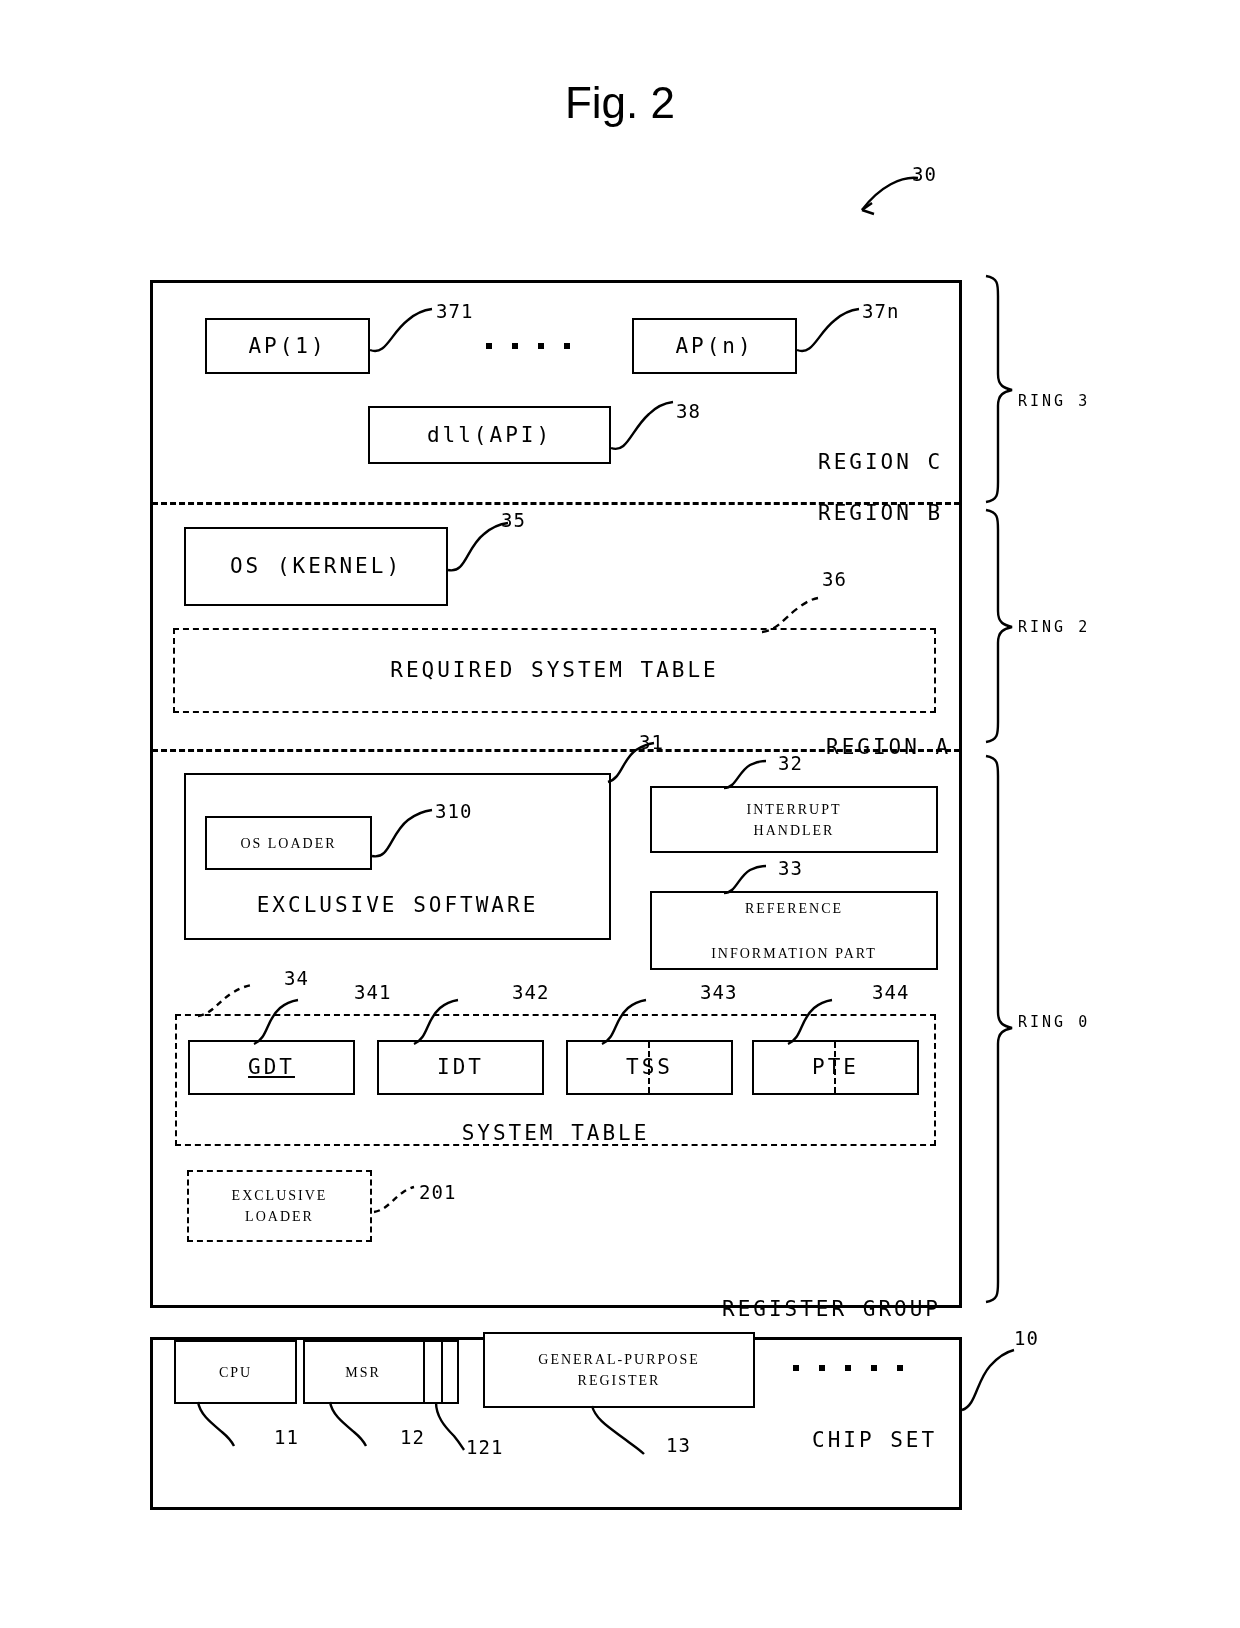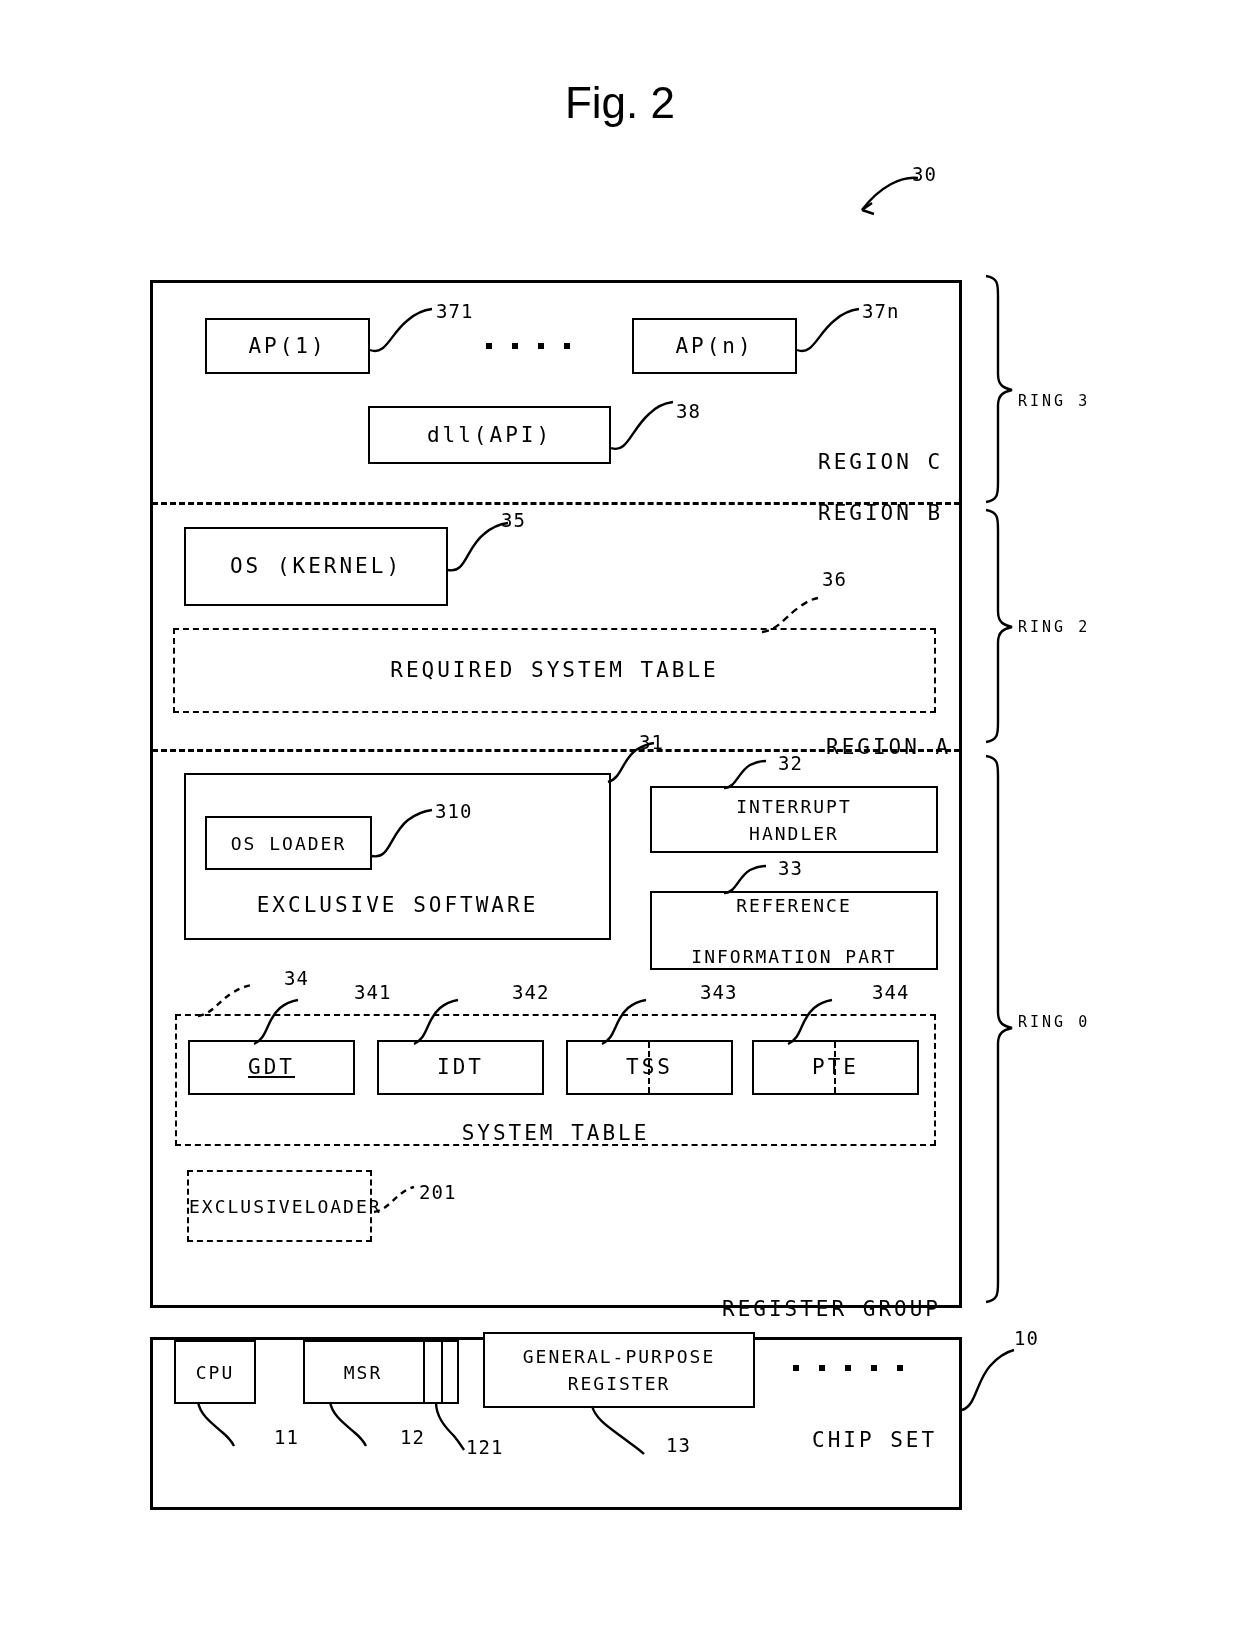--- a/index.html
+++ b/index.html
@@ -23,21 +23,21 @@
     align-items:center;justify-content:center;
     text-align:right;box-sizing:border-box;
   }
   .dashbox{
     border:2.5px dashed #000;background:transparent;
     box-sizing:border-box;
   }
   .lbl{
     font-size:21px;letter-spacing:3px;line-height:1.45;white-space:nowrap;
   }
-  .lbl2{font-size:18px;letter-spacing:2px;line-height:1.5;white-space:nowrap;}
+  .lbl2{font-size:14px;letter-spacing:2px;line-height:1.5;white-space:nowrap;font-family:Liberation Serif, serif;}
   
   .num{
     font-size:19px;letter-spacing:1px;
     font-family:"DejaVu Sans Mono","Liberation Mono",monospace;
   }
   
   .region-cap{font-size:21px;letter-spacing:3px;white-space:nowrap;}
   .ring-cap{font-size:15px;letter-spacing:3px;white-space:nowrap;}
   
   .dots{display:flex;gap:20px;align-items:center;}
@@ -181,21 +181,21 @@
 
 <div class="abs box" style="left:752px;top:1040px;width:167px;height:55px;">
   <span class="lbl">PTE</span>
 </div>
 <div class="abs" style="left:834px;top:1042px;width:0;height:51px;border-left:2.5px dashed #000;"></div>
 <svg class="abs" style="left:786px;top:1000px;" width="48" height="46">
   <path d="M2,44 C16,38 14,20 28,8 C34,3 40,1 46,0" fill="none" stroke="#000" stroke-width="2.4"></path>
 </svg>
 <div class="abs num" style="left:872px;top:981px;">344</div>
 
-<div class="abs dashbox" style="left:187px;top:1170px;width:185px;height:72px;display:flex;flex-direction:row;align-items:center;justify-content:space-between;">
+<div class="abs dashbox" style="left:187px;top:1170px;width:185px;height:72px;display:flex;flex-direction:column;align-items:center;justify-content:center;">
   <span class="lbl2">EXCLUSIVE</span>
   <span class="lbl2">LOADER</span>
 </div>
 <svg class="abs" style="left:372px;top:1186px;" width="46" height="32">
   <path d="M2,26 C14,24 20,14 30,7 C34,4 38,2 42,1" fill="none" stroke="#000" stroke-width="2.4" stroke-dasharray="6,5"></path>
 </svg>
 <div class="abs num" style="left:419px;top:1181px;">201</div>
 
 <svg class="abs" style="left:982px;top:274px;" width="34" height="232">
   <path d="M4,2 C16,4 16,10 16,22 L16,100 C16,112 22,114 30,116 C22,118 16,120 16,132 L16,208 C16,220 16,226 4,228" fill="none" stroke="#000" stroke-width="2.4"></path>
@@ -209,21 +209,21 @@
 
 <svg class="abs" style="left:982px;top:754px;" width="34" height="552">
   <path d="M4,2 C16,4 16,10 16,22 L16,258 C16,270 22,272 30,274 C22,276 16,278 16,290 L16,528 C16,540 16,546 4,548" fill="none" stroke="#000" stroke-width="2.4"></path>
 </svg>
 <div class="abs ring-cap" style="left:1018px;top:1013px;">RING 0</div>
 
 <div class="abs" id="chipset-box" style="left:150px;top:1337px;width:812px;height:173px;border:3px solid #000;box-sizing:border-box;"></div>
 
 <div class="abs region-cap" style="left:722px;top:1297px;">REGISTER GROUP</div>
 
-<div class="abs box" style="left:174px;top:1340px;width:82px;height:64px;">
+<div class="abs box" style="left:174px;top:1340px;width:123px;height:64px;">
   <span class="lbl2">CPU</span>
 </div>
 <svg class="abs" style="left:196px;top:1402px;" width="56" height="46">
   <path d="M2,0 C4,12 14,20 26,30 C32,35 36,40 38,44" fill="none" stroke="#000" stroke-width="2.4"></path>
 </svg>
 <div class="abs num" style="left:274px;top:1426px;">11</div>
 
 <div class="abs box" style="left:303px;top:1340px;width:156px;height:64px;">
   <span class="lbl2" style="margin-right:36px;">MSR</span>
 </div>

